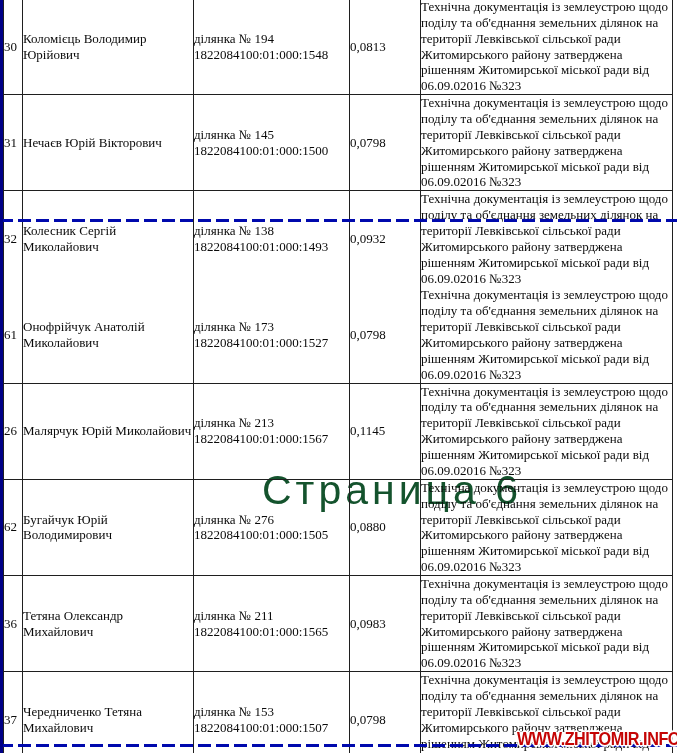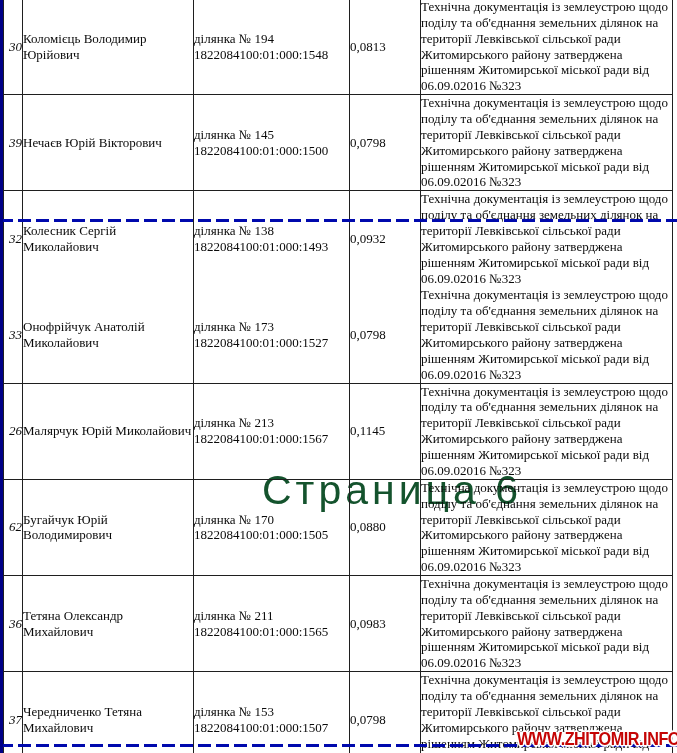--- a/index.html
+++ b/index.html
@@ -34,21 +34,21 @@
     border:1px solid #1f1f1f;
     padding:0;vertical-align:middle;
     font-size:13px;line-height:1.22;
     overflow:hidden;
   }
   col.c-num{width:19px;}
   col.c-name{width:171px;}
   col.c-plot{width:156px;}
   col.c-area{width:71px;}
   col.c-desc{width:252px;}
-  td.num{padding-left:4px;text-align:right;font-size:13px;font-style:italic;}
+  td.num{padding-left:4px;text-align:left;font-size:13px;}
   td.name{padding-left:4px;padding-right:2px;}
   td.plot{text-align:left;line-height:1.18;}
   td.area{text-align:left;}
   td.desc{
     vertical-align:top;
     padding:1px 2px 0 4px;
     font-size:12px;line-height:1.2;
   }
   
   tr.r0{height:70px;} tr.r1{height:74px;} tr.r2{height:73px;}
@@ -99,41 +99,41 @@
     <td class="num">30</td>
     <td class="name">Коломієць Володимир Юрійович</td>
     <td class="plot">
       <span>ділянка № 194</span><br>
       <span>1822084100:01:000:1548</span>
     </td>
     <td class="area">0,0813</td>
     <td class="desc">Технічна документація із землеустрою щодо поділу та об'єднання земельних ділянок на території Левківської сільської ради Житомирського району затверджена рішенням Житомирської міської ради від 06.09.02016 №323</td>
   </tr>
           <tr class="r1">
-    <td class="num">39</td>
+    <td class="num">31</td>
     <td class="name">Нечаєв Юрій Вікторович</td>
     <td class="plot">
       <span>ділянка № 145</span><br>
       <span>1822084100:01:000:1500</span>
     </td>
     <td class="area">0,0798</td>
     <td class="desc">Технічна документація із землеустрою щодо поділу та об'єднання земельних ділянок на території Левківської сільської ради Житомирського району затверджена рішенням Житомирської міської ради від 06.09.02016 №323</td>
   </tr>
           <tr class="r2 page-break">
     <td class="num">32</td>
     <td class="name">Колесник Сергій Миколайович</td>
     <td class="plot">
       <span>ділянка № 138</span><br>
       <span>1822084100:01:000:1493</span>
     </td>
     <td class="area">0,0932</td>
     <td class="desc">Технічна документація із землеустрою щодо поділу та об'єднання земельних ділянок на території Левківської сільської ради Житомирського району затверджена рішенням Житомирської міської ради від 06.09.02016 №323</td>
   </tr>
           <tr class="r3">
-    <td class="num">33</td>
+    <td class="num">61</td>
     <td class="name">Онофрійчук Анатолій Миколайович</td>
     <td class="plot">
       <span>ділянка № 173</span><br>
       <span>1822084100:01:000:1527</span>
     </td>
     <td class="area">0,0798</td>
     <td class="desc">Технічна документація із землеустрою щодо поділу та об'єднання земельних ділянок на території Левківської сільської ради Житомирського району затверджена рішенням Житомирської міської ради від 06.09.02016 №323</td>
   </tr>
           <tr class="r4">
     <td class="num">26</td>
@@ -142,21 +142,21 @@
       <span>ділянка № 213</span><br>
       <span>1822084100:01:000:1567</span>
     </td>
     <td class="area">0,1145</td>
     <td class="desc">Технічна документація із землеустрою щодо поділу та об'єднання земельних ділянок на території Левківської сільської ради Житомирського району затверджена рішенням Житомирської міської ради від 06.09.02016 №323</td>
   </tr>
           <tr class="r5">
     <td class="num">62</td>
     <td class="name">Бугайчук Юрій Володимирович</td>
     <td class="plot">
-      <span>ділянка № 170</span><br>
+      <span>ділянка № 276</span><br>
       <span>1822084100:01:000:1505</span>
     </td>
     <td class="area">0,0880</td>
     <td class="desc">Технічна документація із землеустрою щодо поділу та об'єднання земельних ділянок на території Левківської сільської ради Житомирського району затверджена рішенням Житомирської міської ради від 06.09.02016 №323</td>
   </tr>
           <tr class="r6">
     <td class="num">36</td>
     <td class="name">Тетяна Олександр Михайлович</td>
     <td class="plot">
       <span>ділянка № 211</span><br>

